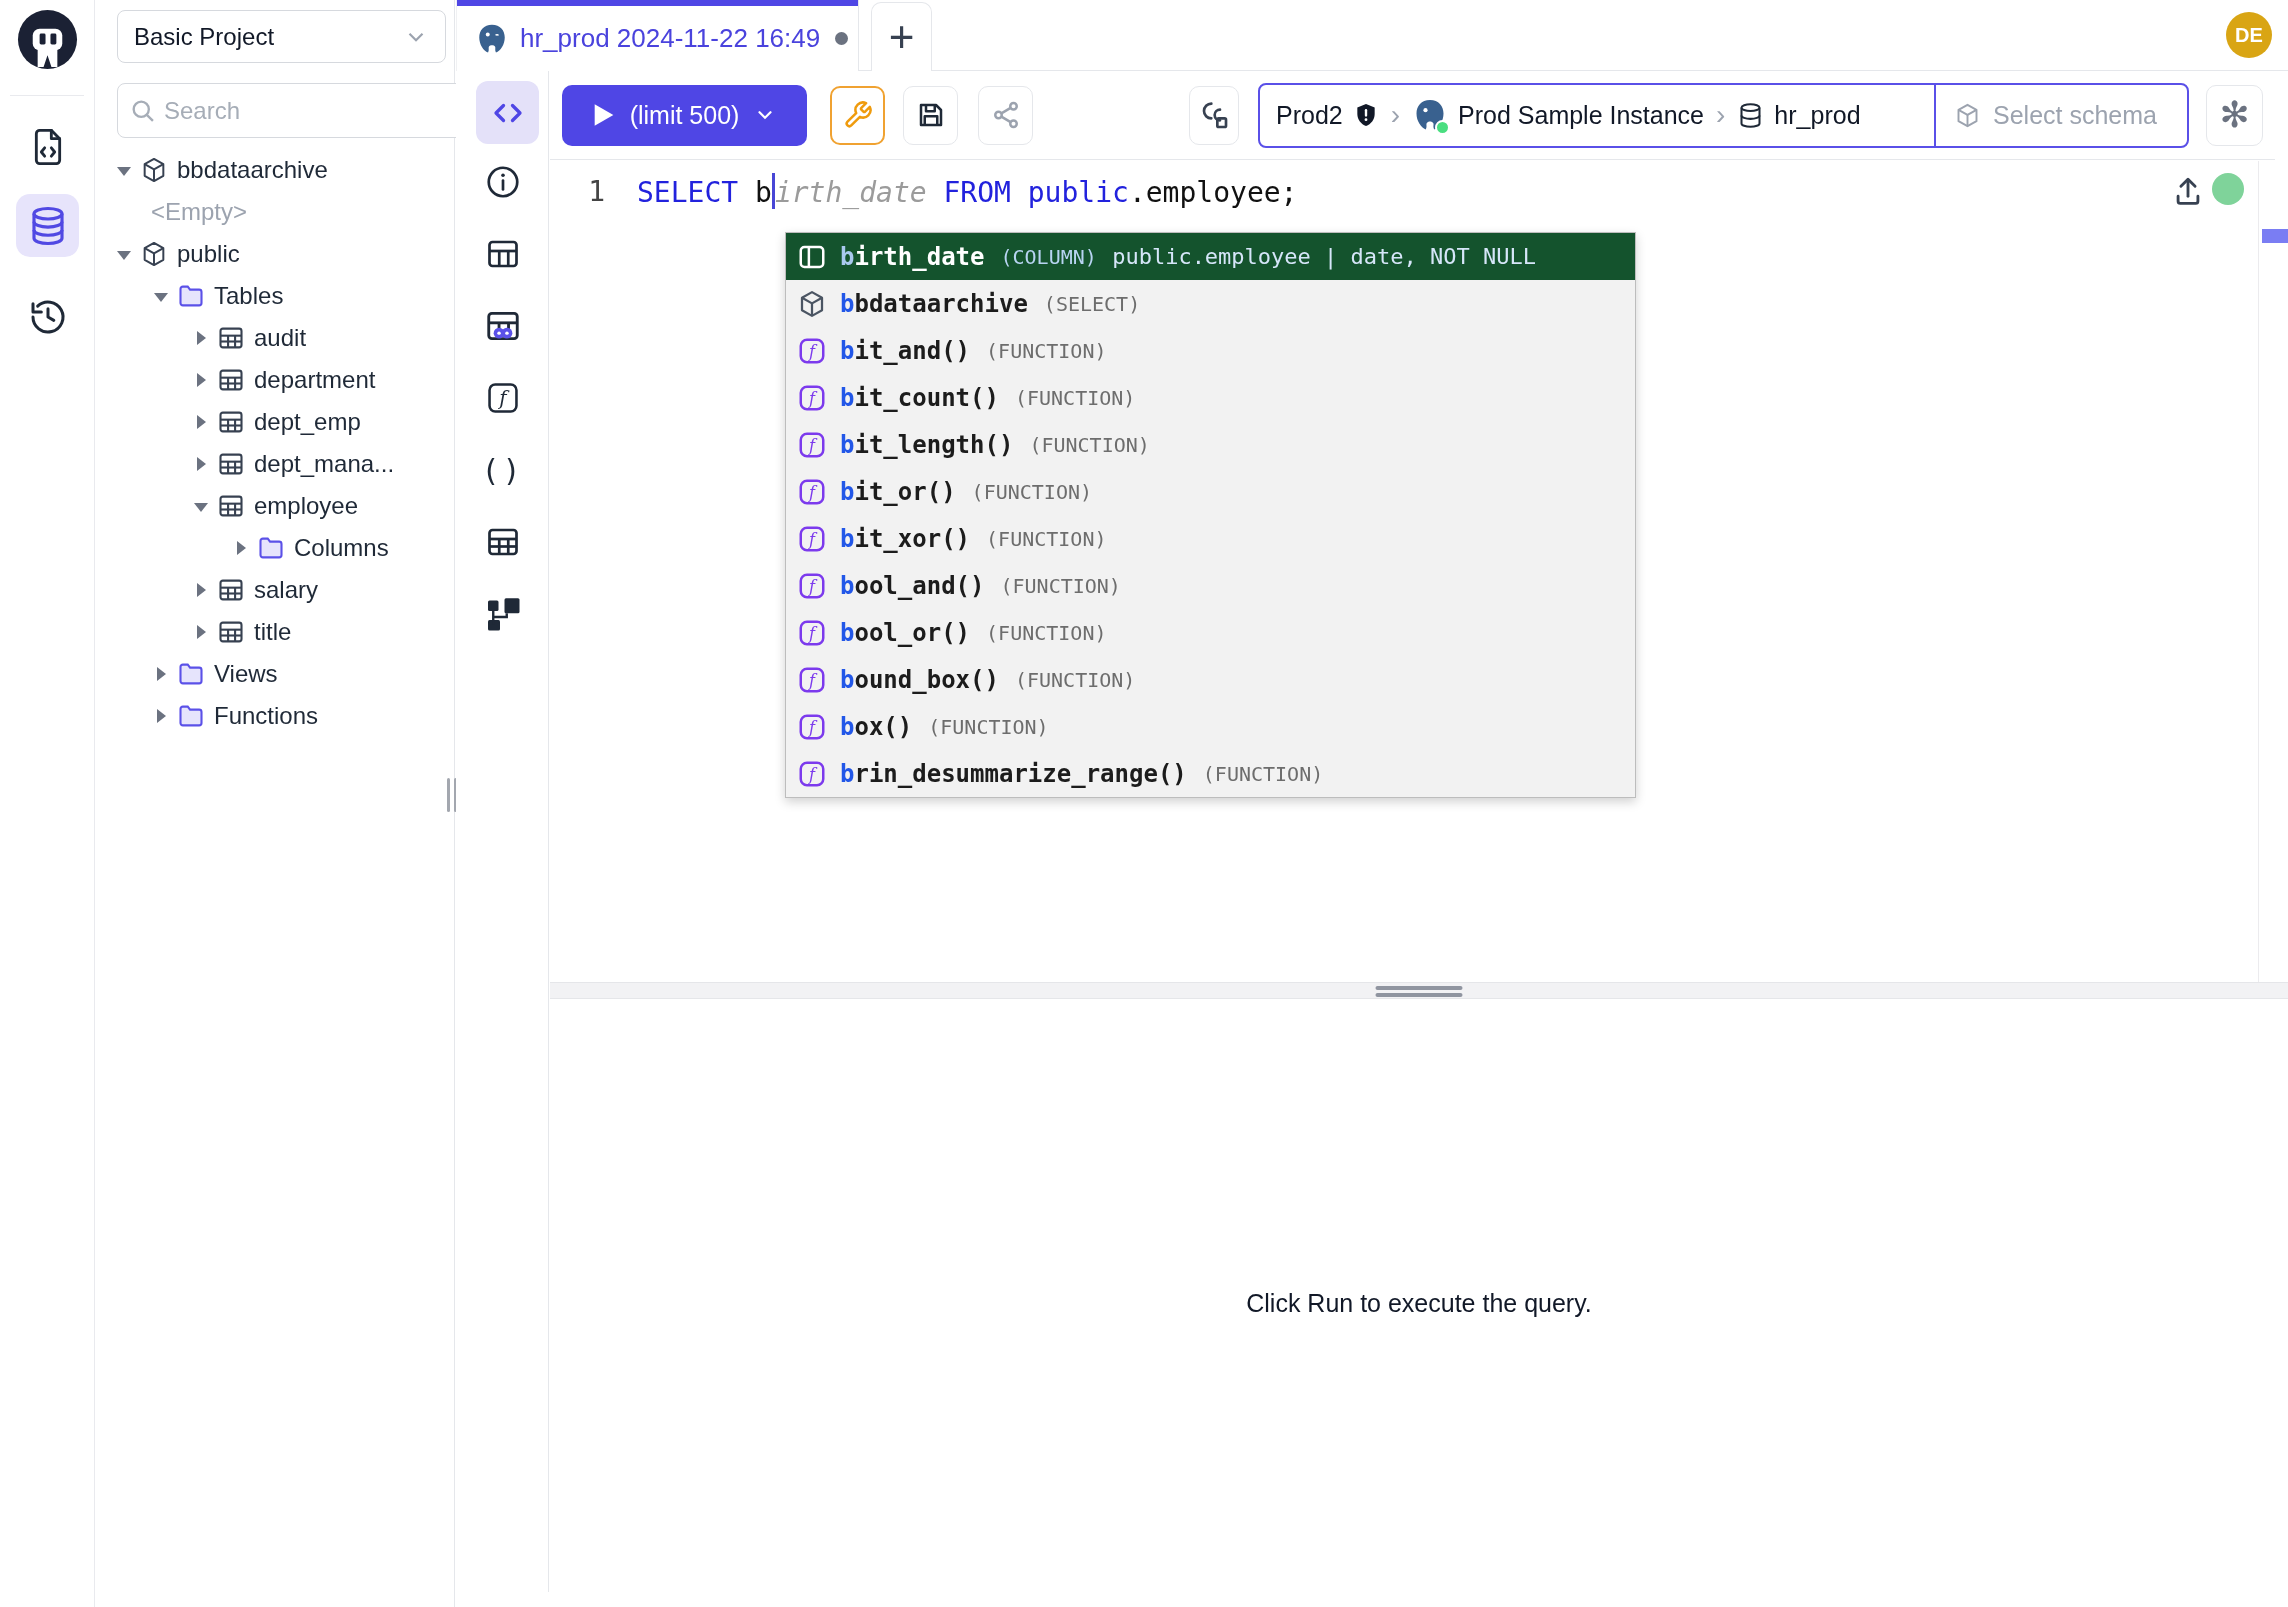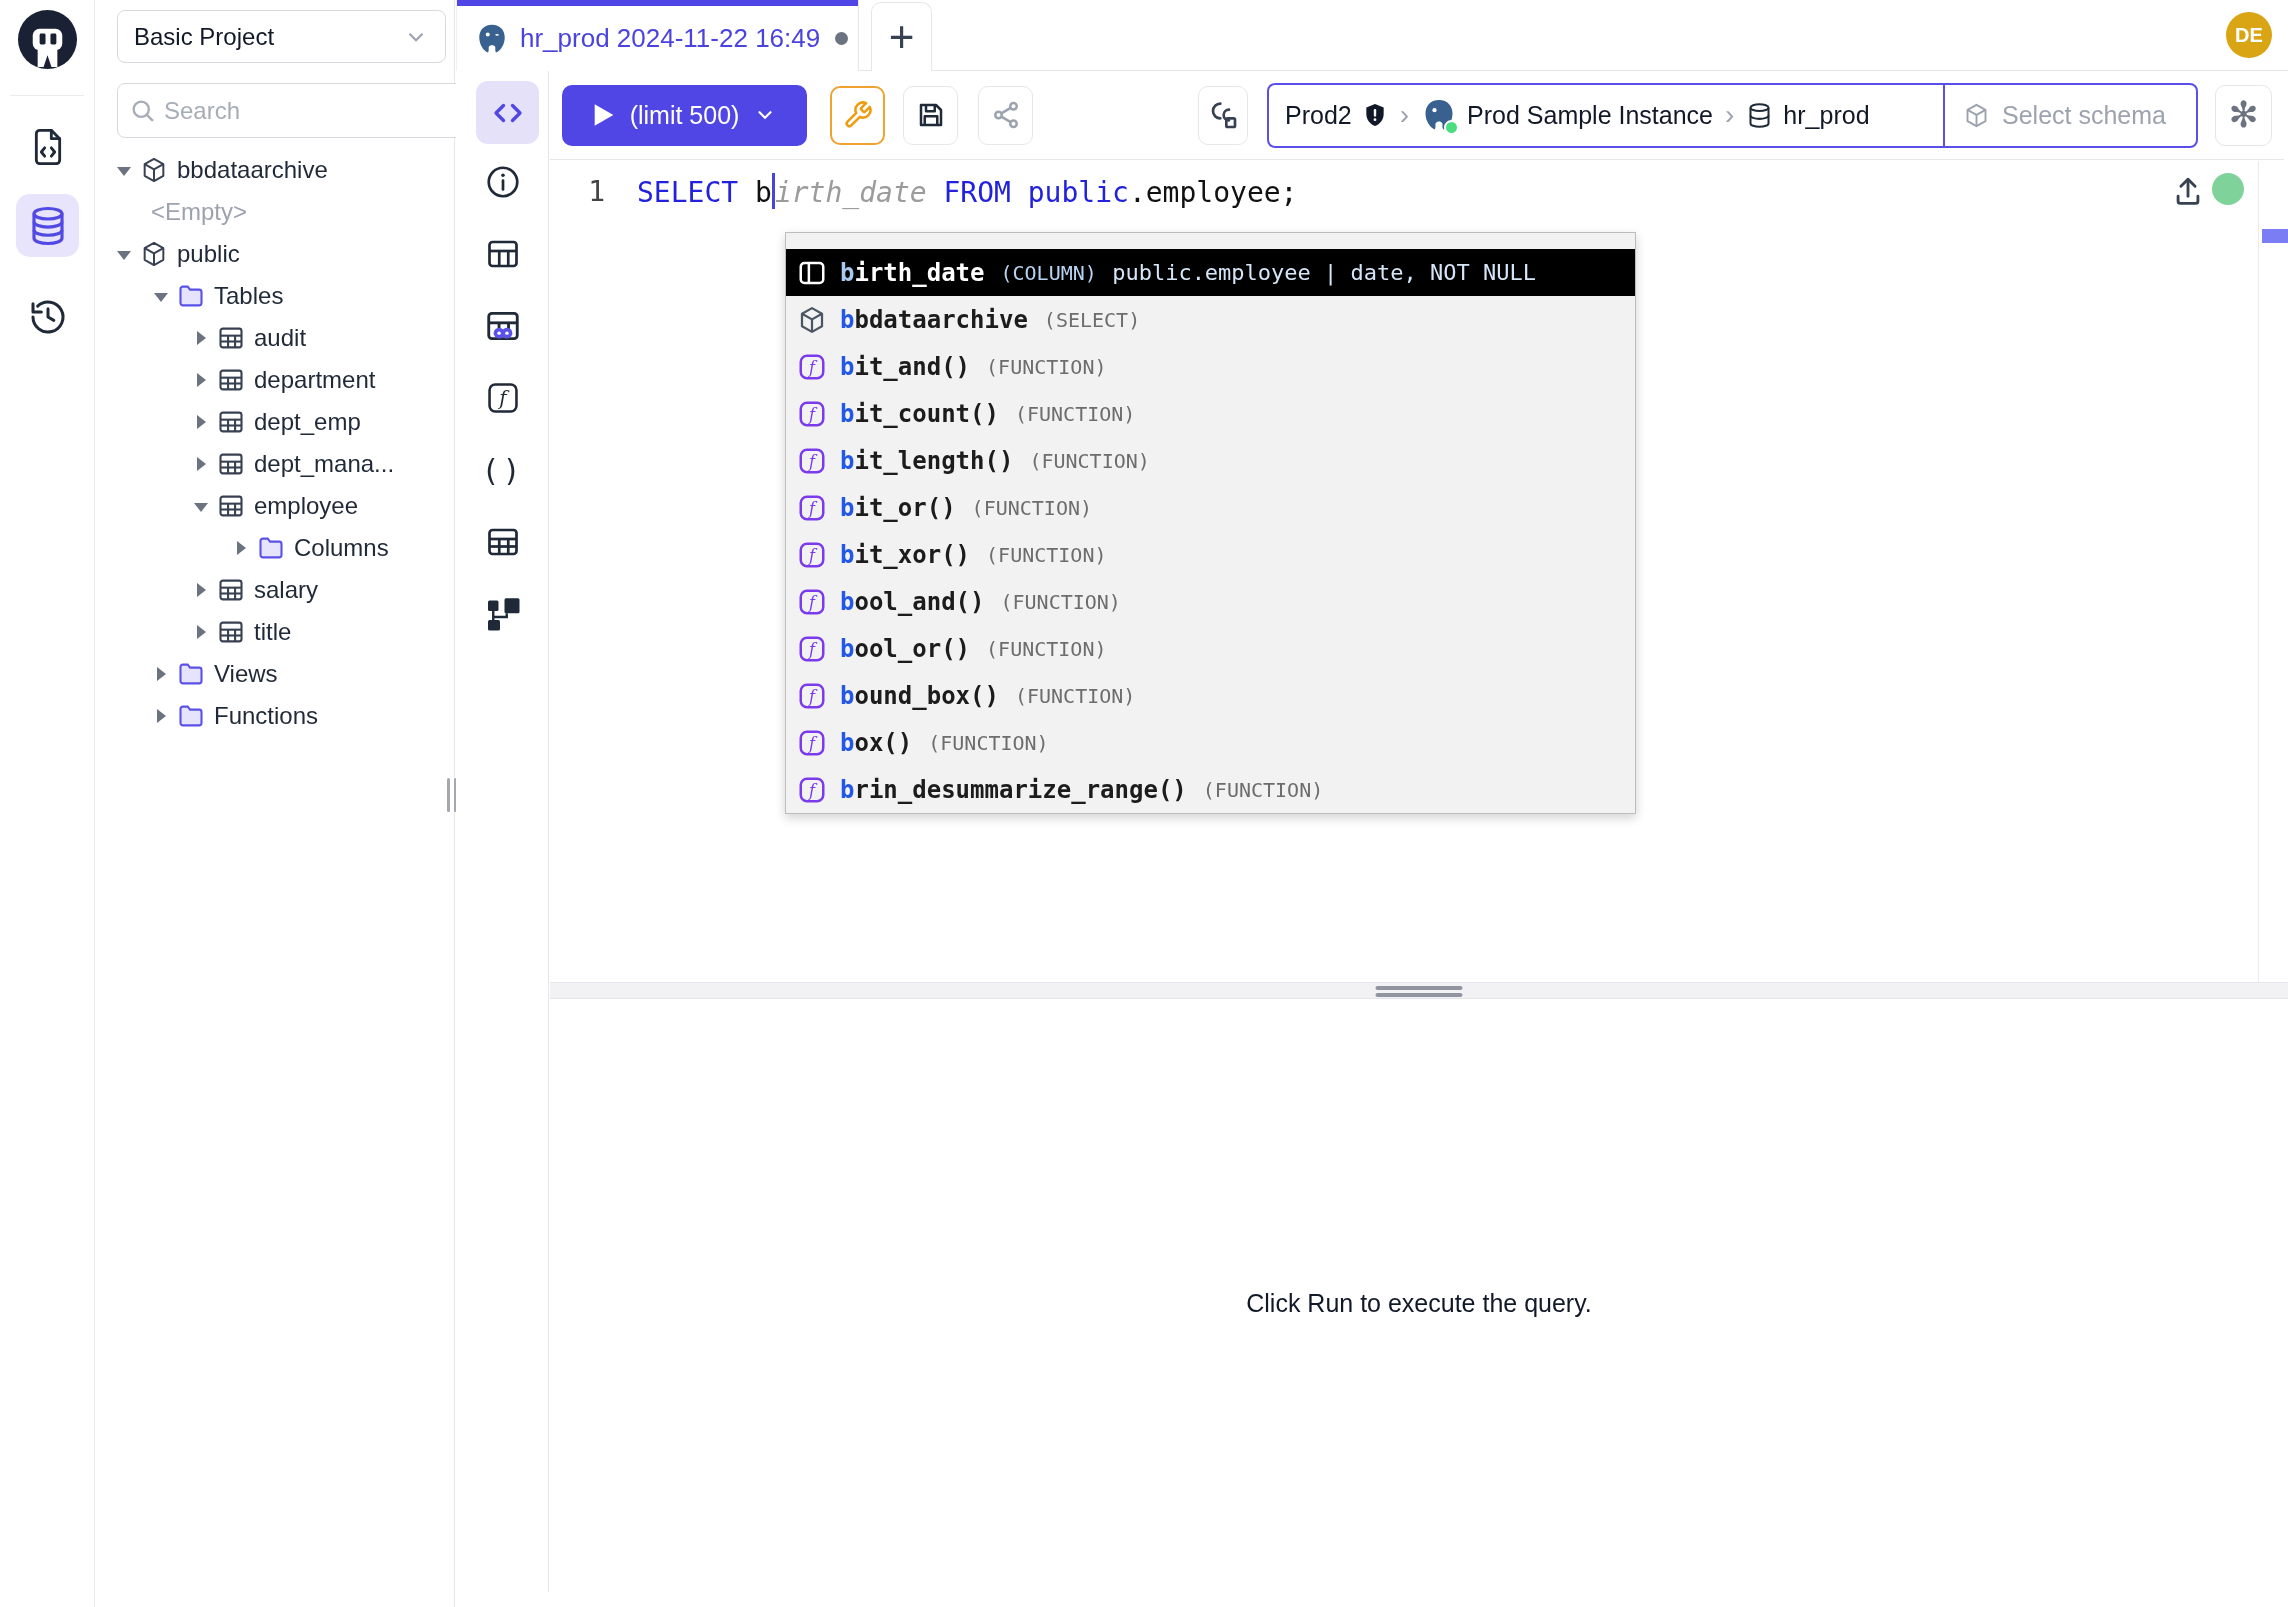--- a/index.html
+++ b/index.html
@@ -66,21 +66,21 @@
   #tools-col { position:absolute; left:0; top:71px; width:93px; bottom:0; background:#fff;
     border-right:1px solid #e5e7eb; }
   #code-badge { position:absolute; left:20px; top:10px; width:63px; height:63px; border-radius:12px;
     background:#e4e1f9; display:flex; align-items:center; justify-content:center; }
   #tool-icons { position:absolute; left:0; top:89px; width:93px; display:flex; flex-direction:column;
     gap:28px; align-items:center; }
   .tool-ic { width:44px; height:44px; display:flex; align-items:center; justify-content:center; }
   .parens { font-family:"DejaVu Sans Mono", monospace; font-size:30px; color:#1f2937; letter-spacing:3px; }
 
   
-  #toolbar { position:absolute; left:94px; top:71px; right:4px; height:89px; border-bottom:1px solid #e5e7eb;
+  #toolbar { position:absolute; left:94px; top:71px; right:13px; height:89px; border-bottom:1px solid #e5e7eb;
     display:flex; align-items:center; background:#fff; }
   #run-btn { margin-left:12px; width:245px; height:61px; border-radius:10px; background:#4f46e5;
     border:none; color:#fff; display:flex; align-items:center; justify-content:center; gap:15px;
     font-size:25px; font-family:"Liberation Sans", sans-serif; }
   .sq-btn { width:55px; height:59px; border-radius:10px; background:#fff; display:flex;
     align-items:center; justify-content:center; border:1px solid #e5e7eb; }
   #wrench-btn { margin-left:23px; border:2px solid #f0a231; }
   #save-btn { margin-left:18px; }
   #share-btn { margin-left:20px; }
   #batch-icon { margin-left:auto; width:50px; height:59px; border-radius:10px; border:1px solid #e5e7eb;
@@ -116,21 +116,21 @@
   #dropdown { position:absolute; left:235px; top:71px; width:851px; background:#f2f2f2;
     border:1px solid #bdbdbd; box-shadow:0 4px 10px rgba(0,0,0,.18);
     font-family:"DejaVu Sans Mono", monospace; }
   .acrow { height:47px; display:flex; align-items:center; padding:0 16px 0 10px; }
   .acicon { width:32px; height:32px; flex:0 0 32px; margin-right:12px; display:flex;
     align-items:center; justify-content:center; }
   .acname { font-size:24px; font-weight:bold; color:#1c1c1c; white-space:pre; }
   .acname .m { color:#2257e8; }
   .ackind { font-size:20px; color:#6d6d6d; margin-left:16px; white-space:pre; }
   .acdetail { margin-left:auto; margin-right:83px; font-size:22px; color:#d6e6f9; white-space:pre; }
-  .acrow.selected { background:#000000;margin-top:16px; }
+  .acrow.selected { background:#14532d; }
   .acrow.selected .acname { color:#fff; }
   .acrow.selected .acname .m { color:#a9c9ee; }
   .acrow.selected .ackind { color:#b8d4f2; }
 
   
   #splitter { position:absolute; left:94px; right:0; top:982px; height:17px; background:#f2f2f4;
     border-top:1px solid #e5e6e9; border-bottom:1px solid #e5e6e9; }
   #splitter .grip { position:absolute; left:50%; transform:translateX(-50%); width:87px; height:4px;
     border-radius:2px; background:#9095a0; }
   #splitter .g1 { top:3px; } #splitter .g2 { top:10px; }

